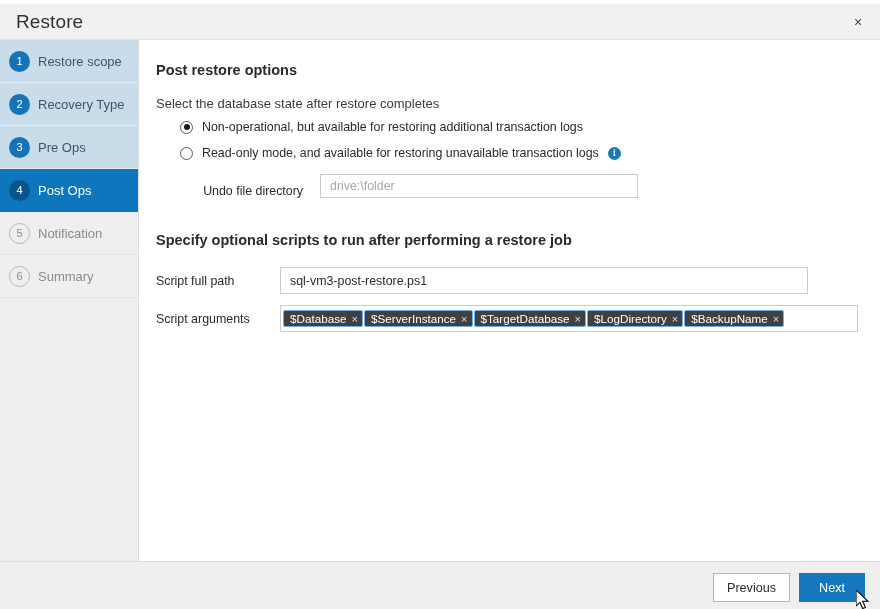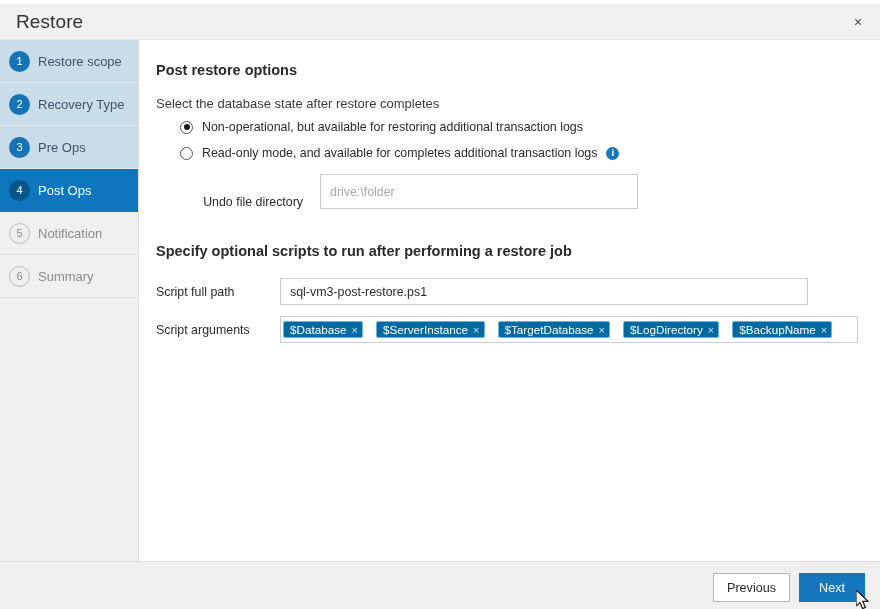--- a/index.html
+++ b/index.html
@@ -204,21 +204,21 @@
   }
   .undo-label {
     font-size: 12.4px;
     color: #2b2b2b;
     width: 140px;
     text-align: right;
     padding-right: 17px;
     box-sizing: border-box;
   }
   .text-input {
-    height: 35px;
+    height: 24px;
     border: 1px solid #cccccc;
     background: #ffffff;
     box-sizing: border-box;
     font-family: "Liberation Sans", sans-serif;
     font-size: 12.4px;
     color: #2b2b2b;
     padding: 0 9px;
     outline: none;
     border-radius: 0;
   }
@@ -251,29 +251,29 @@
     border: 1px solid #cccccc;
     background: #ffffff;
     box-sizing: border-box;
     display: flex;
     align-items: center;
     padding: 0 2px;
     overflow: hidden;
     cursor: text;
   }
   .tag {
-    background: #0369a1;
+    background: #404040;
     border: 1px solid #6fb0e6;
     color: #ffffff;
     font-size: 11.7px;
     height: 17px;
     display: flex;
     align-items: center;
     padding: 0 4px 0 6px;
-    margin-right: 13px;
+    margin-right: 1px;
     border-radius: 2px;
     box-sizing: border-box;
     white-space: nowrap;
     flex: 0 0 auto;
   }
   .tag-x {
     margin-left: 5px;
     color: #cfe4f6;
     font-size: 11px;
     cursor: pointer;
@@ -375,21 +375,21 @@
       <div class="hint-text">Select the database state after restore completes</div>
 
 
       <div class="radio-row">
         <div class="radio checked"></div>
         <div class="radio-label">Non-operational, but available for restoring additional transaction logs</div>
       </div>
 
       <div class="radio-row">
         <div class="radio"></div>
-        <div class="radio-label">Read-only mode, and available for completes additional transaction logs</div>
+        <div class="radio-label">Read-only mode, and available for restoring unavailable transaction logs</div>
         <div class="info-icon">i</div>
       </div>
 
       <div class="undo-row">
         <div class="undo-label">Undo file directory</div>
         <input id="undo-input" class="text-input" type="text" placeholder="drive:\folder" style="">
       </div>
 
       <div class="section-heading-2">Specify optional scripts to run after performing a restore job</div>
 

